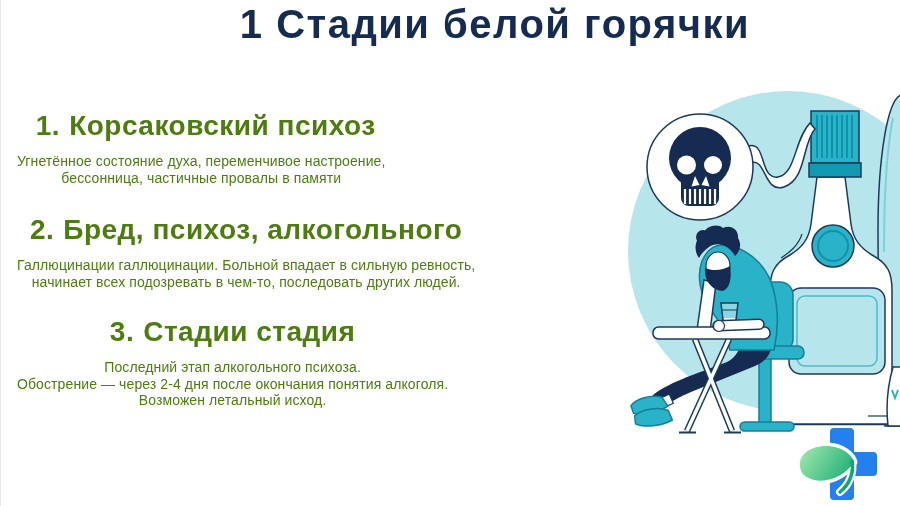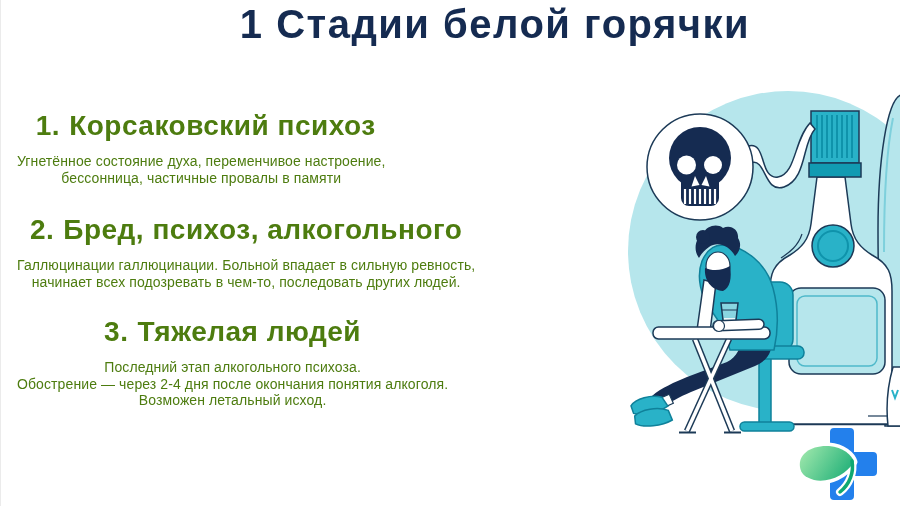--- a/index.html
+++ b/index.html
@@ -34,21 +34,21 @@
 бессонница, частичные провалы в памяти</p>
   </section>
 
   <section class="stage stage-2">
     <h2><span class="num">2.</span><span>Бред, психоз, алкогольного</span></h2>
     <p>Галлюцинации галлюцинации. Больной впадает в сильную ревность,
 начинает всех подозревать в чем-то, последовать других людей.</p>
   </section>
 
   <section class="stage stage-3">
-    <h2><span class="num">3.</span><span>Тяжелая людей</span></h2>
+    <h2><span class="num">3.</span><span>Стадии стадия</span></h2>
     <p>Последний этап алкогольного психоза.
 Обострение — через 2-4 дня после окончания понятия алкоголя.
 Возможен летальный исход.</p>
   </section>
 
   <div class="illustration">
     <svg width="300" height="450" viewBox="600 56 300 450" xmlns="http://www.w3.org/2000/svg">
       <defs>
         <linearGradient id="leafg" x1="797" y1="446" x2="853" y2="483" gradientUnits="userSpaceOnUse">
           <stop offset="0" stop-color="#a9ecb0"></stop>

